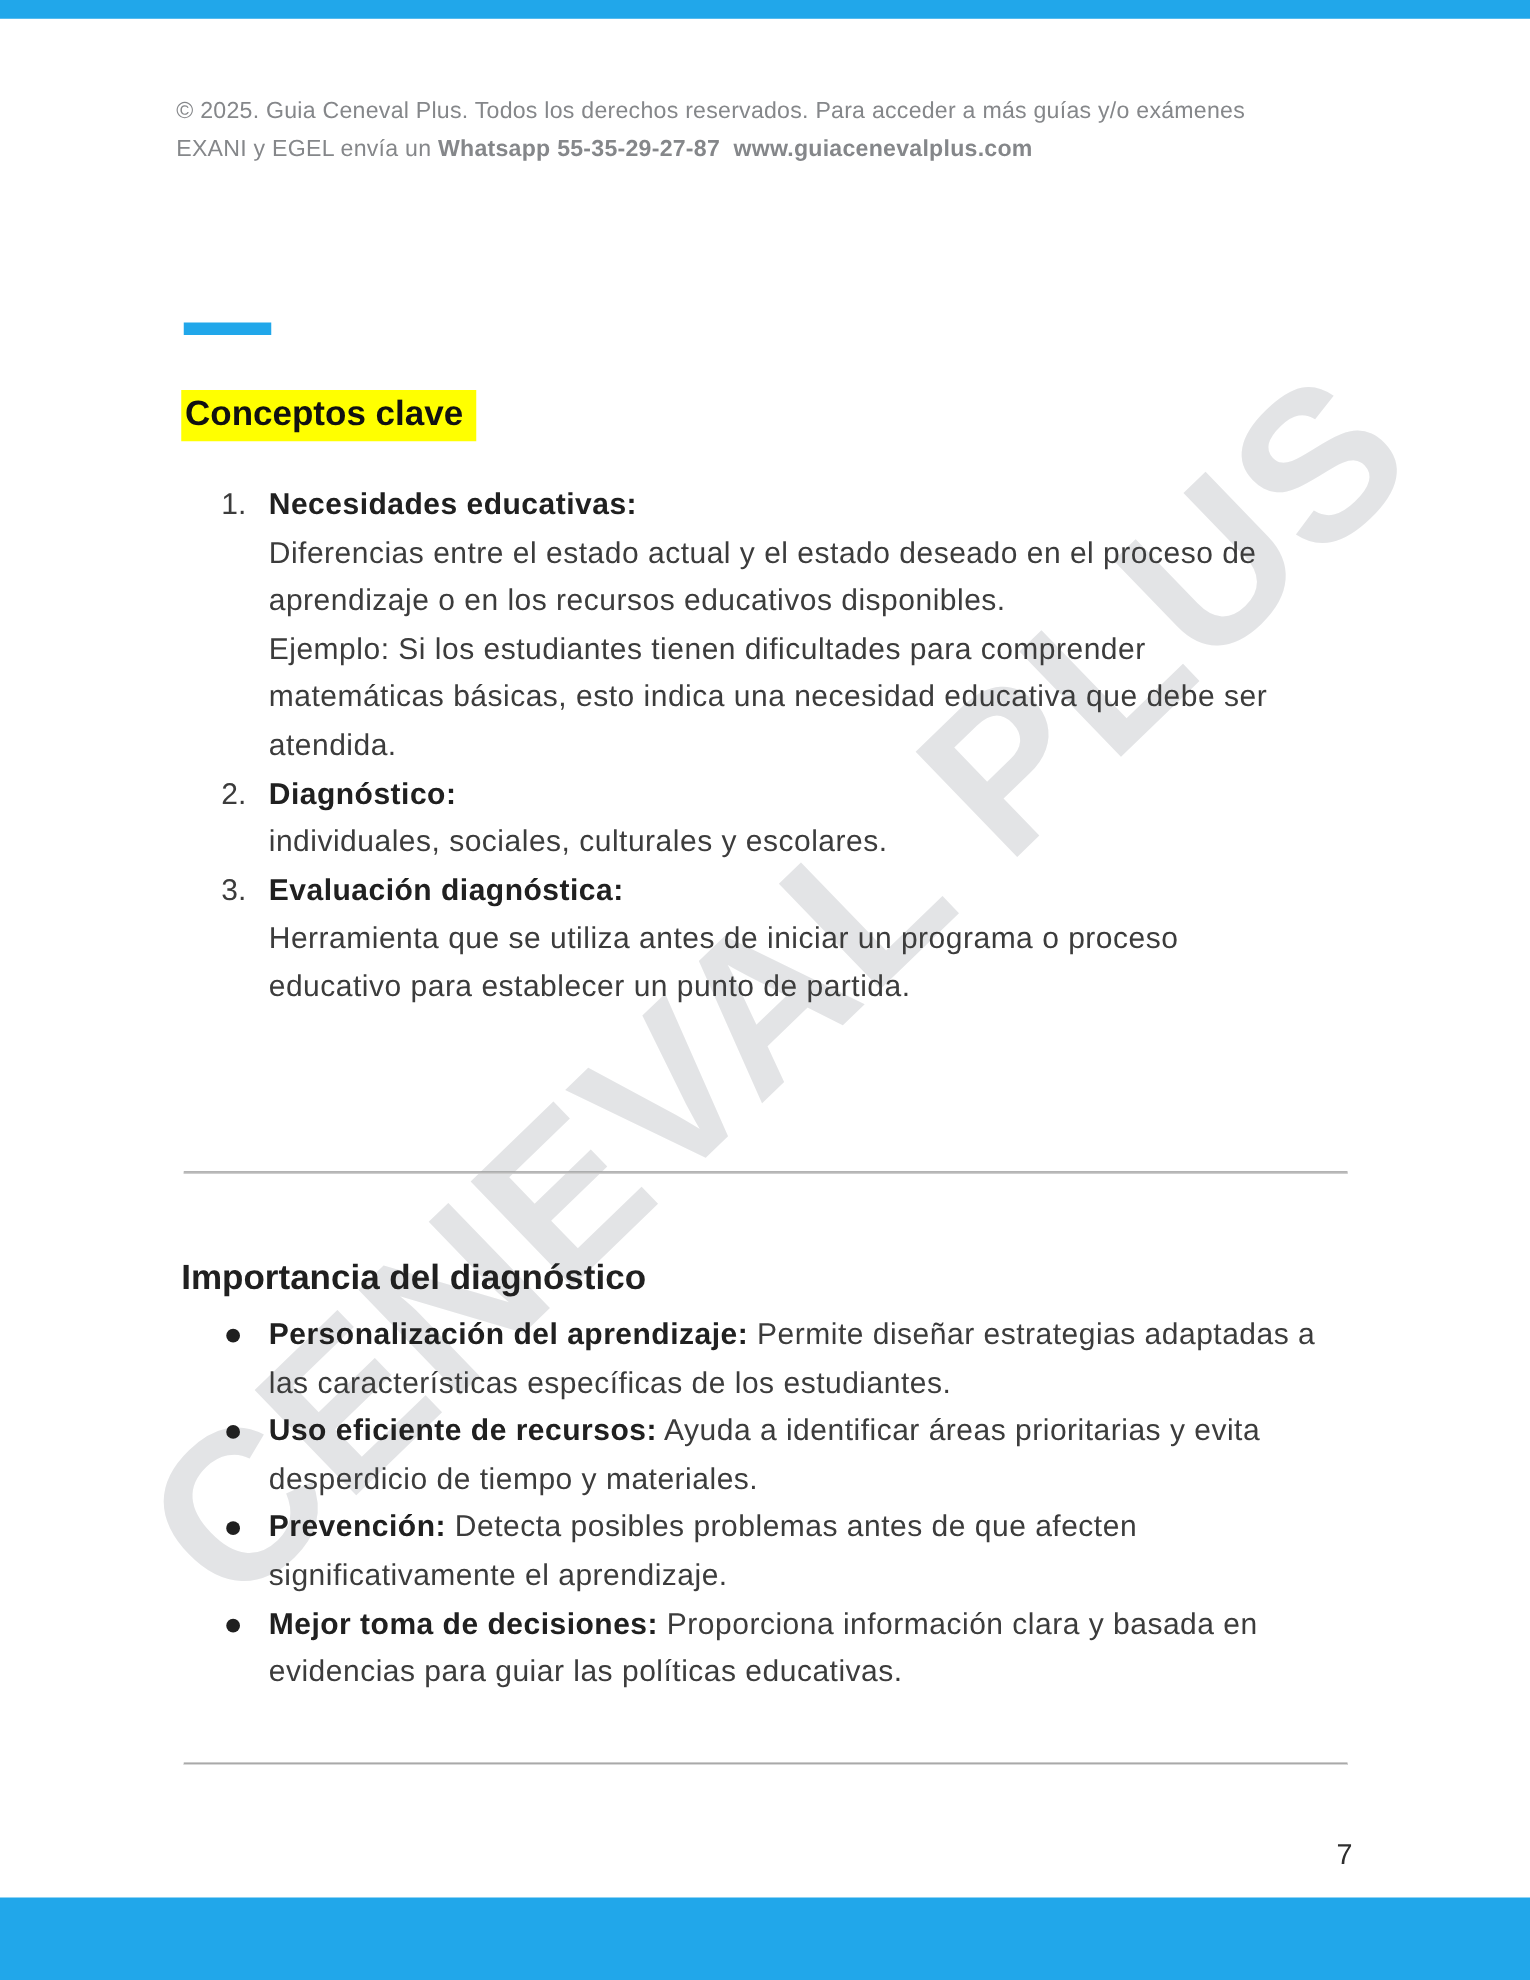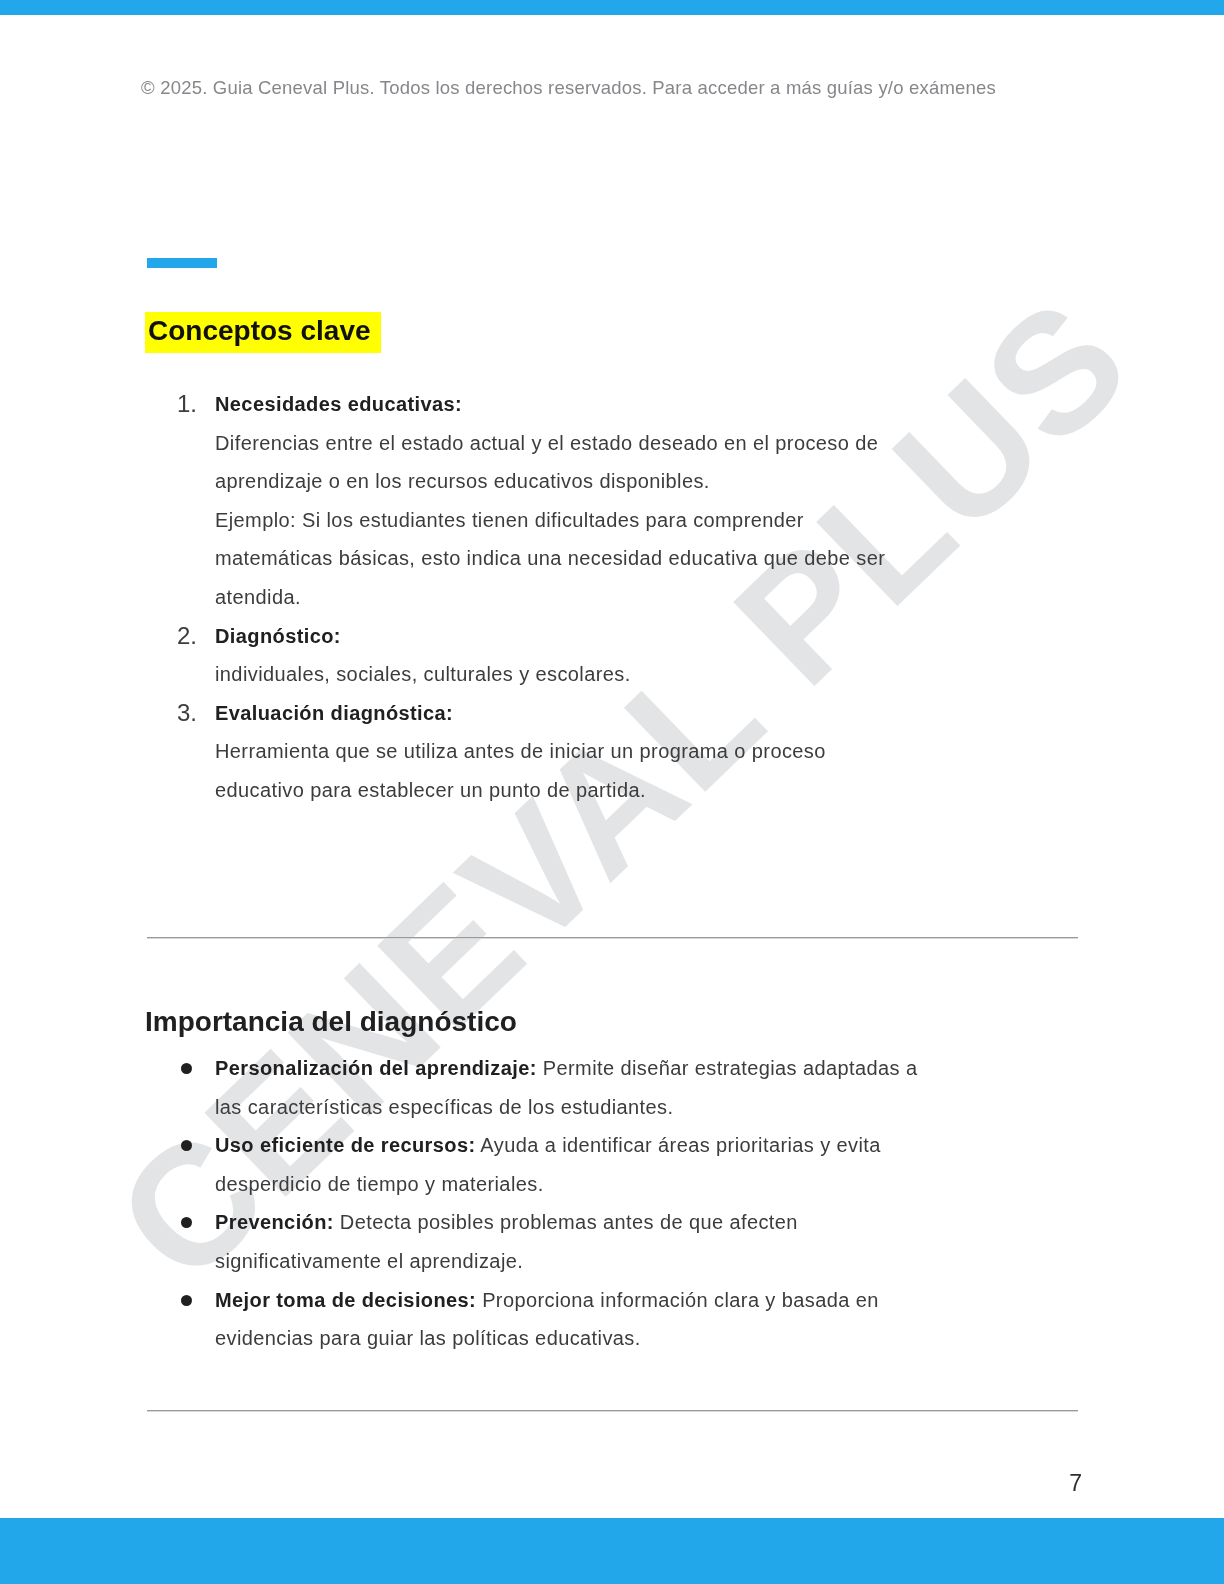--- a/index.html
+++ b/index.html
@@ -71,21 +71,21 @@
     width:38px;flex:none;
     font-size:24px;line-height:38.6px;color:var(--body-text);
   }
   .dot{width:38px;flex:none;position:relative;height:38.6px;}
   .dot::before{
     content:"";position:absolute;left:4px;top:14px;
     width:11px;height:11px;border-radius:50%;background:var(--bold-text);
   }
   .item-content{flex:1;min-width:0;}
   .line{
-    font-size:20px;line-height:38.6px;letter-spacing:0.4px;
+    font-size:24px;line-height:38.6px;letter-spacing:0.4px;
     color:var(--body-text);white-space:nowrap;
   }
   .line b{font-weight:700;color:var(--bold-text);}
 
   
   .divider{height:2px;background:var(--divider);border-bottom:1px solid #d8d8d8;}
   .divider.one{top:937px;left:147px;width:931px;}
   .divider.two{top:1410px;left:147px;width:931px;}
 
   
@@ -99,20 +99,23 @@
 
 <div class="bar top abs"></div>
 
 <div class="watermark abs">CENEVAL PLUS</div>
 
 <div class="content-layer">
 
   <div class="copyright abs">
     <div>
       <span>© 2025. Guia Ceneval Plus. Todos los derechos reservados. Para acceder a más guías y/o exámenes</span>
+    </div>
+    <div>
+      <span>EXANI y EGEL envía un </span><b>Whatsapp 55-35-29-27-87</b><span class="sep">  </span><b>www.guiacenevalplus.com</b>
     </div>
   </div>
 
   <div class="accent-line abs"></div>
 
   <div class="h1-wrap abs">
     <span class="h1">Conceptos clave</span>
   </div>
 
   <ol class="doc-list concepts-list abs" id="concepts-list">

